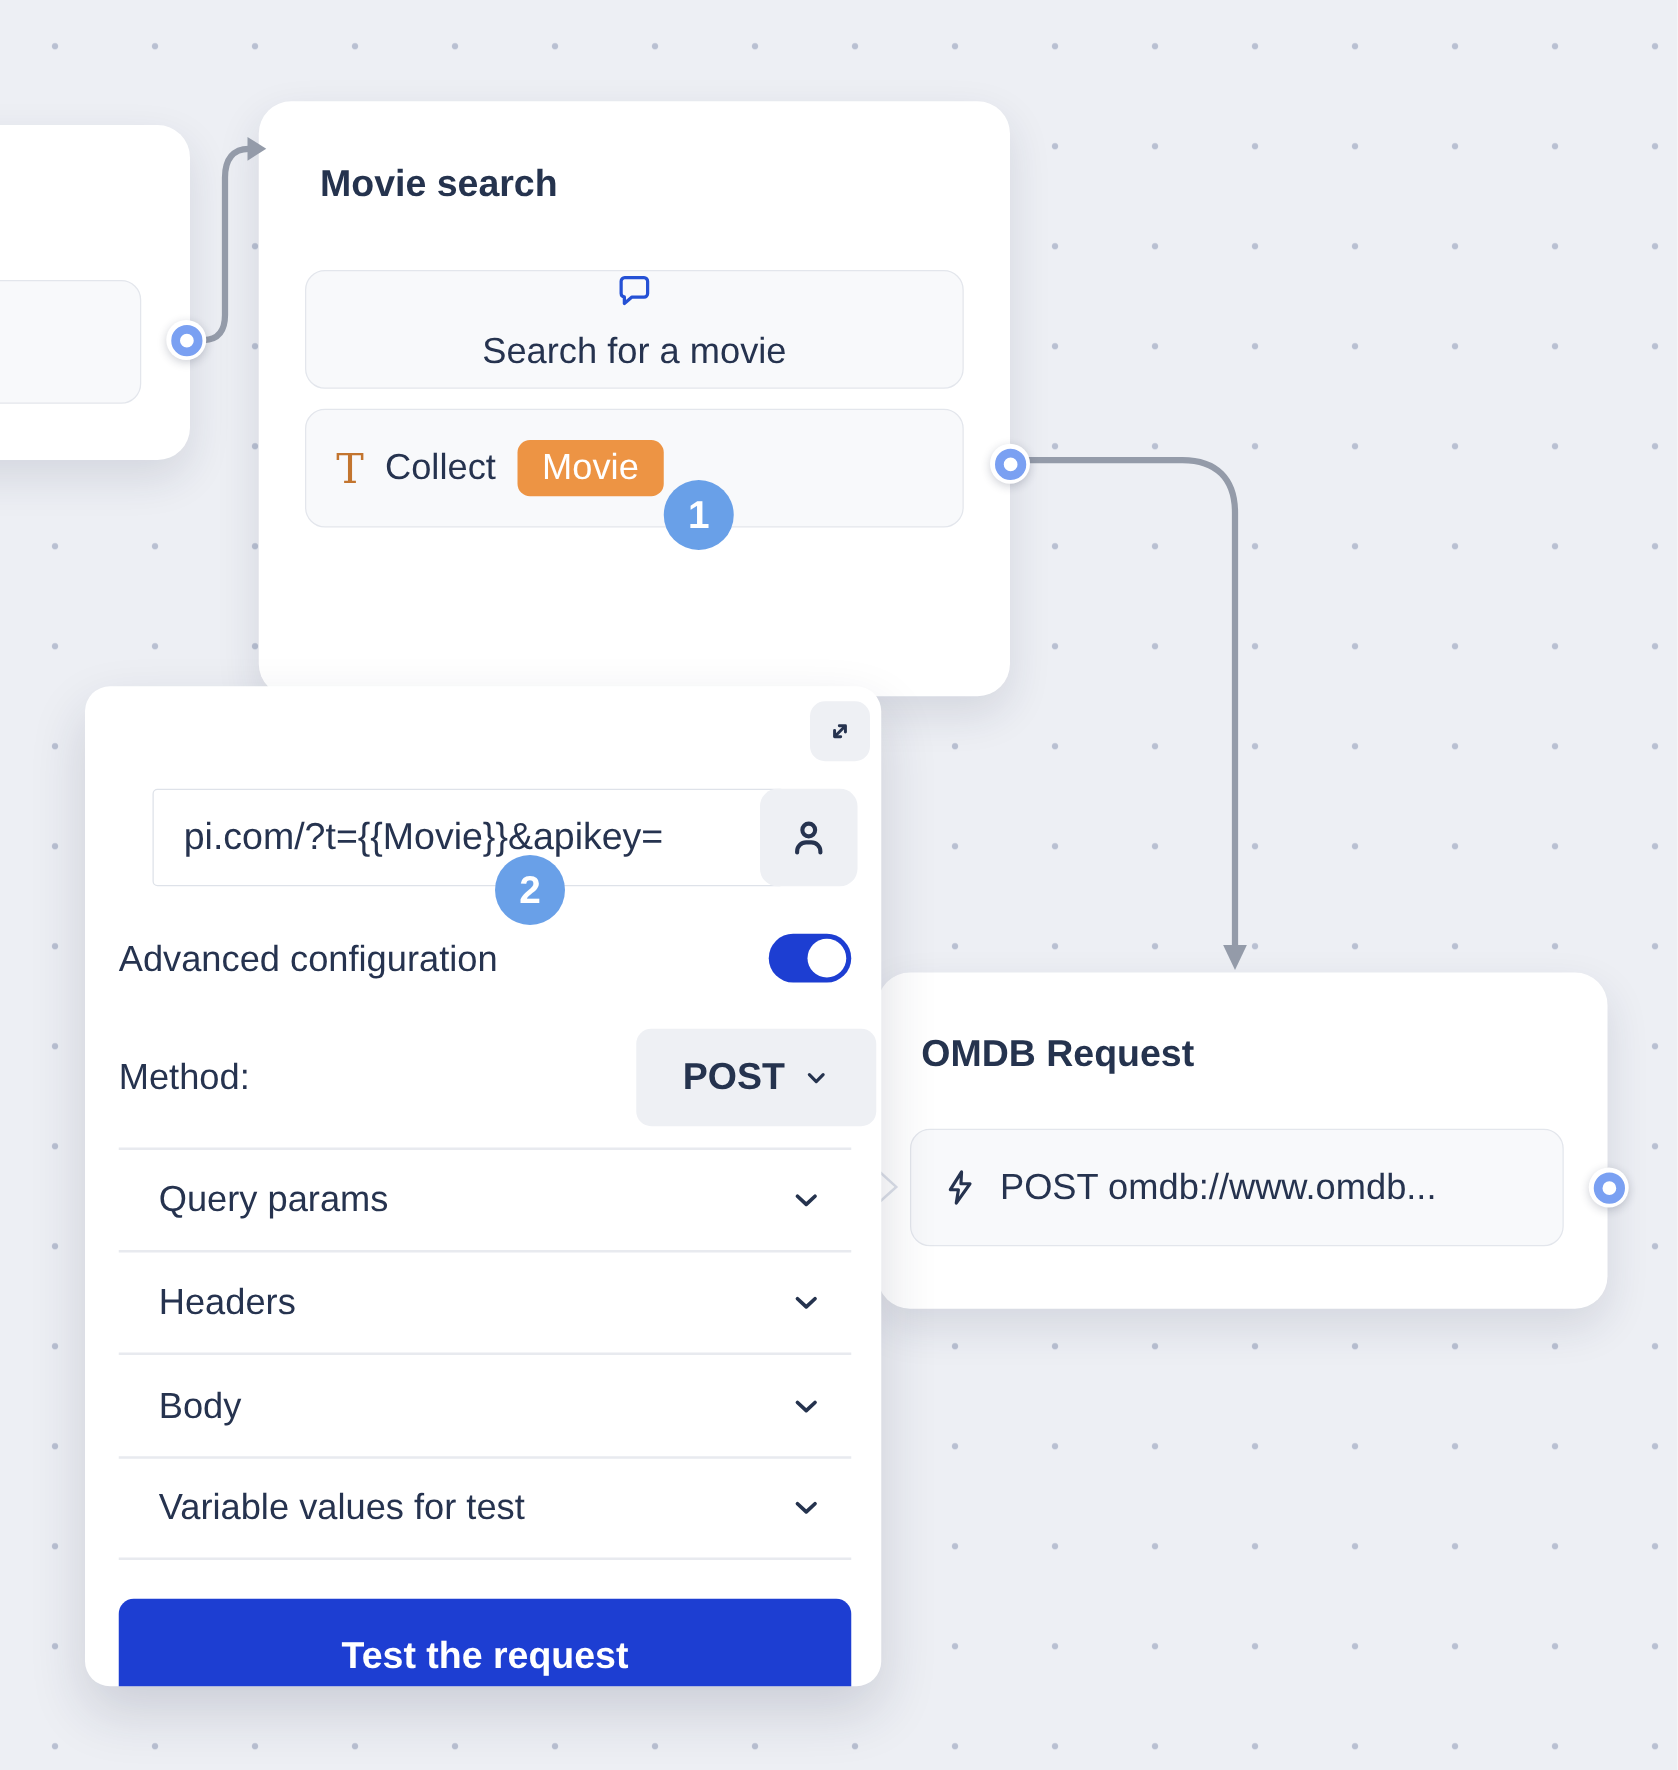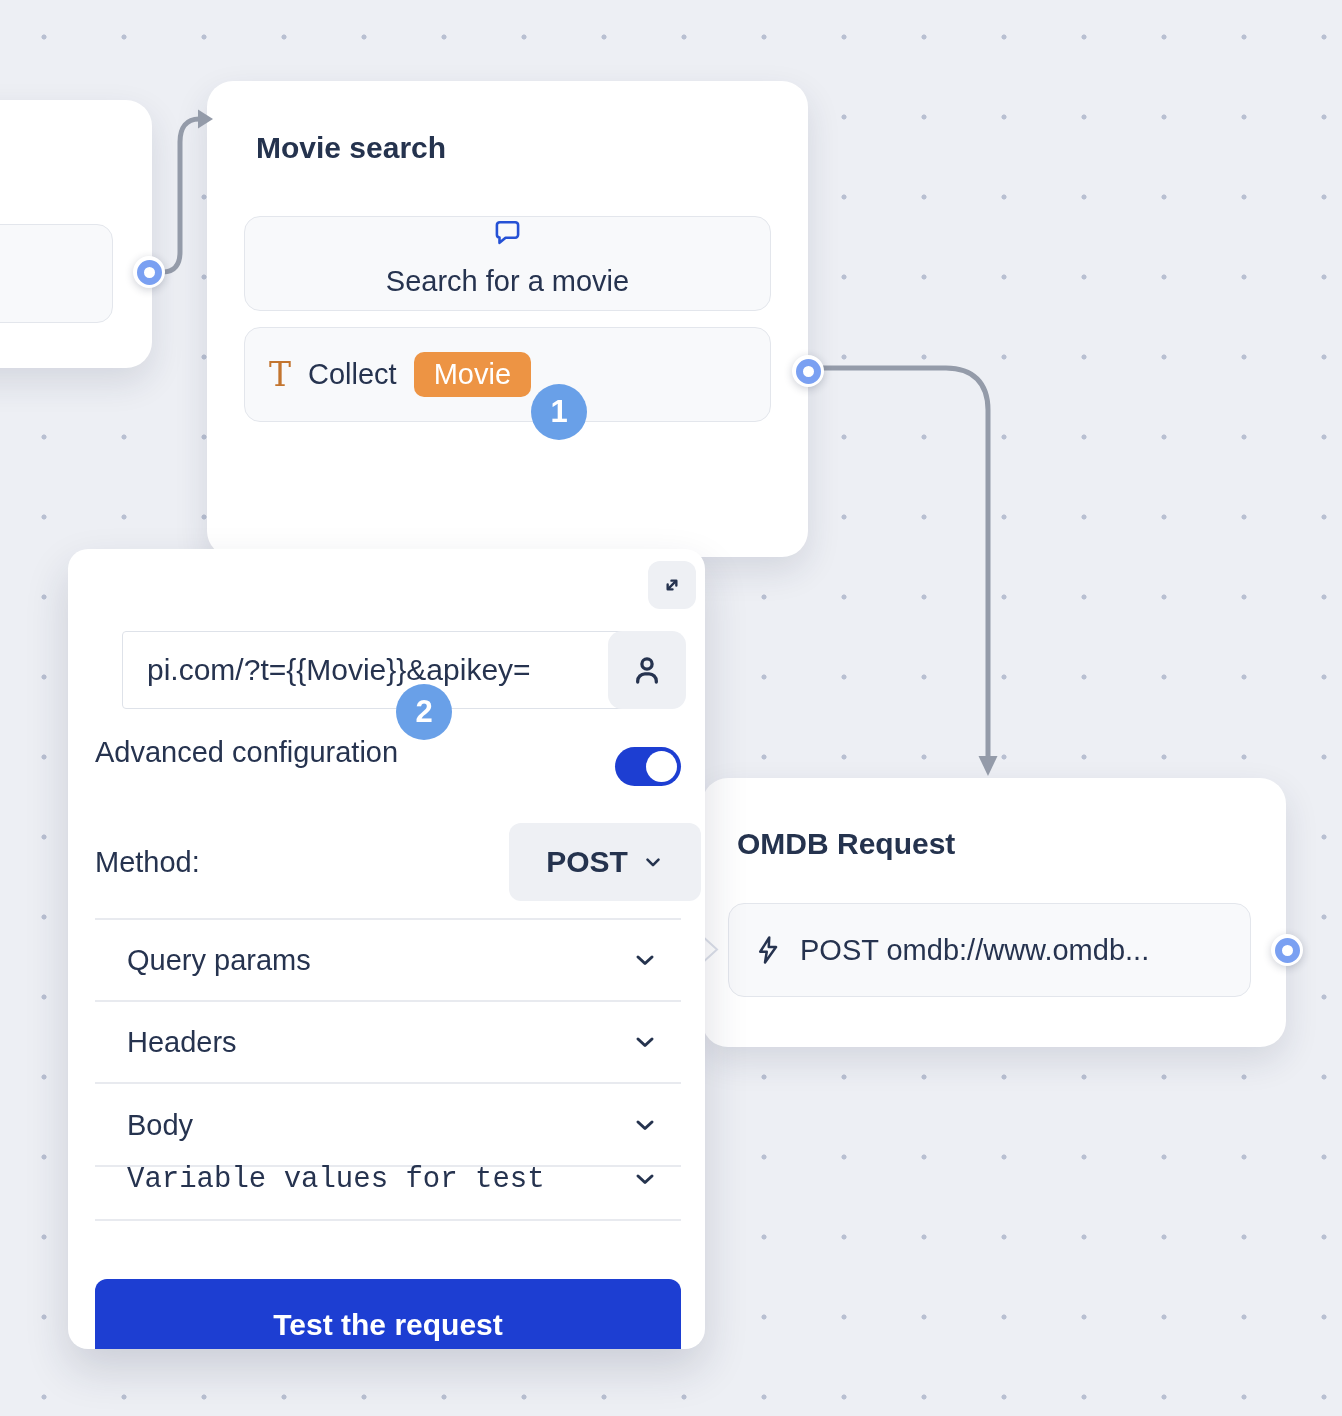--- a/index.html
+++ b/index.html
@@ -103,21 +103,21 @@
 
     <div class="sq-btn" style="left:540px;top:82px;width:78px;height:78px;">
       <span class="icon">
         <svg width="36" height="36" viewBox="0 0 24 24" fill="none" stroke="#26334f" stroke-width="2.2" stroke-linecap="round">
           <circle cx="12" cy="8" r="3.4"></circle>
           <path d="M5.8 20 V19.4 A4.8 4.8 0 0 1 10.6 14.6 H13.4 A4.8 4.8 0 0 1 18.2 19.4 V20"></path>
         </svg>
       </span>
     </div>
 
-    <div class="plabel" style="left:27px;top:183px;">Advanced configuration</div>
+    <div class="plabel" style="left:27px;top:199px;">Advanced configuration</div>
     <div class="toggle">
       <div class="knob"></div>
     </div>
 
     <div class="plabel" style="left:27px;top:293px;">Method:</div>
     <div class="select">
       <span>POST</span>
       <span class="icon">
         <svg width="22" height="22" viewBox="0 0 24 24" fill="none" stroke="#25334e" stroke-width="2.8" stroke-linecap="round" stroke-linejoin="round">
           <polyline points="6 9.5 12 15.5 18 9.5"></polyline>
@@ -144,21 +144,21 @@
       </span>
     </div>
     <div class="sec-row" style="top:536px;">
       <span>Body</span>
       <span class="icon">
         <svg width="24" height="24" viewBox="0 0 24 24" fill="none" stroke="#25334e" stroke-width="3" stroke-linecap="round" stroke-linejoin="round">
             <polyline points="5 9 12 15.5 19 9"></polyline>
           </svg>
       </span>
     </div>
-    <div class="sec-row" style="top:590px;font-family:Liberation Mono, monospace;">
+    <div class="sec-row" style="top:617px;">
       <span>Variable values for test</span>
       <span class="icon">
         <svg width="24" height="24" viewBox="0 0 24 24" fill="none" stroke="#25334e" stroke-width="3" stroke-linecap="round" stroke-linejoin="round">
             <polyline points="5 9 12 15.5 19 9"></polyline>
           </svg>
       </span>
     </div>
 
     <button class="test-btn">Test the request</button>
   </div>

